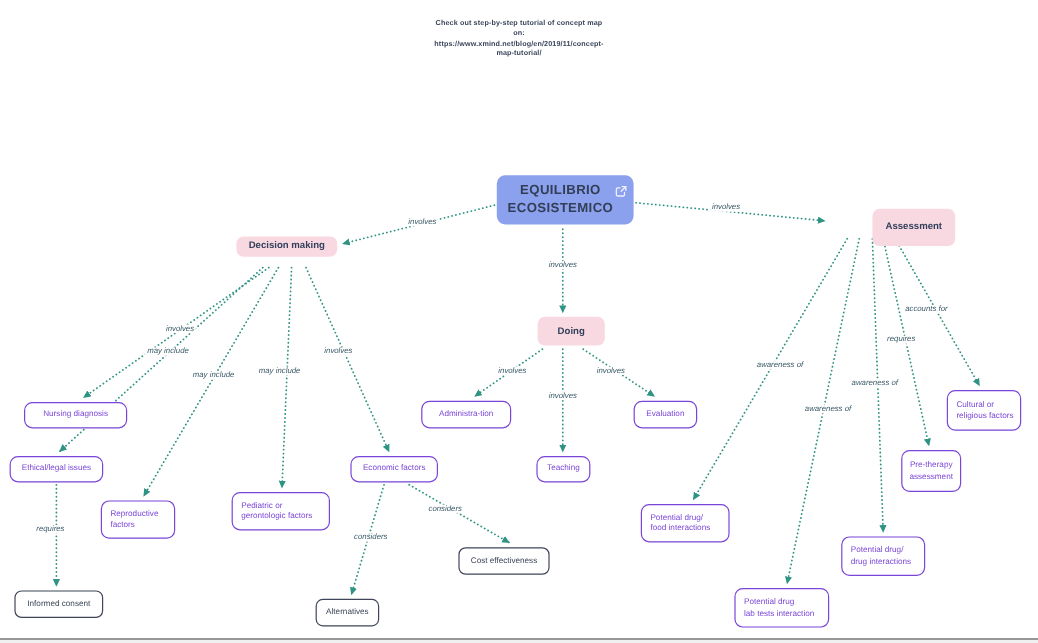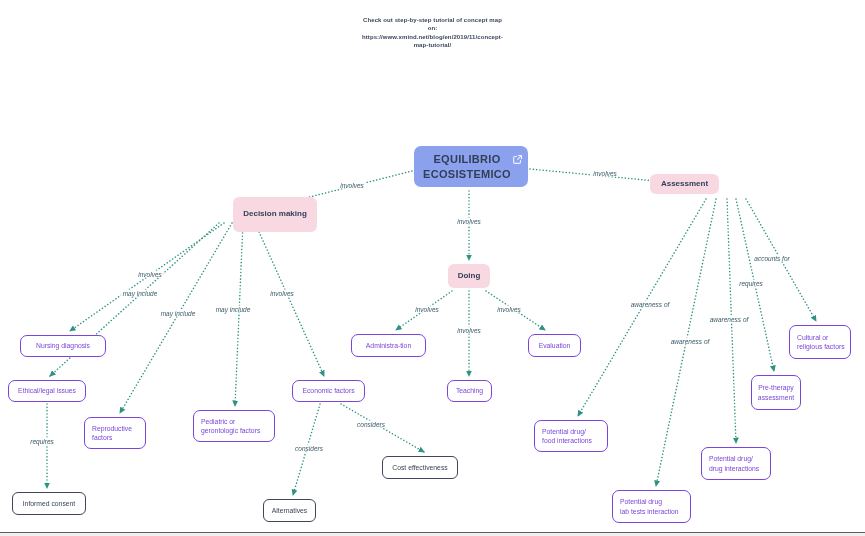--- a/index.html
+++ b/index.html
@@ -106,23 +106,23 @@
     <div class="edge-label" style="left: 772px; top: 258px;">accounts for</div>
     <div class="edge-label" style="left: 42px; top: 441px;">requires</div>
     <div class="edge-label" style="left: 309px; top: 448px;">considers</div>
     <div class="edge-label" style="left: 371px; top: 424px;">considers</div>
     <div class="node central" style="left: 414px; top: 146px; width: 114px; height: 41px;"><span>EQUILIBRIO
 ECOSISTEMICO</span><span class="ext-icon"><svg width="11" height="11" viewBox="0 0 12 12">
           <path d="M5 2.8 H3 a1.2 1.2 0 0 0 -1.2 1.2 V9 a1.2 1.2 0 0 0 1.2 1.2 H8 A1.2 1.2 0 0 0 9.2 9 V7" fill="none" stroke="#eef1ff" stroke-width="1.2" stroke-linecap="round"></path>
           <path d="M7 1.6 H10.4 V5" fill="none" stroke="#eef1ff" stroke-width="1.2" stroke-linecap="round" stroke-linejoin="round"></path>
           <path d="M10.2 1.8 L6.2 5.8" fill="none" stroke="#eef1ff" stroke-width="1.2" stroke-linecap="round"></path>
         </svg></span></div>
-    <div class="node topic" style="left: 197px; top: 197px; width: 84px; height: 35px; margin-left: 36px;"><span>Decision making</span></div>
-    <div class="node topic" style="left: 650px; top: 174px; width: 69px; height: 20px;"><span>Assessment</span></div>
-    <div class="node topic" style="left: 448px; top: 264px; width: 42px; height: 24px;"><span>Doing</span></div>
+    <div class="node topic" style="left: 197px; top: 197px; width: 84px; height: 17px;"><span>Decision making</span></div>
+    <div class="node topic" style="left: 727px; top: 174px; width: 69px; height: 31px;"><span>Assessment</span></div>
+    <div class="node topic" style="left: 448px; top: 264px; width: 56px; height: 24px;"><span>Doing</span></div>
     <div class="node purple" style="left: 20px; top: 335px; width: 86px; height: 22px;"><span>Nursing diagnosis</span></div>
     <div class="node purple" style="left: 8px; top: 380px; width: 78px; height: 22px;"><span>Ethical/legal issues</span></div>
     <div class="node purple left" style="left: 84px; top: 417px; width: 62px; height: 32px;"><span>Reproductive
 factors</span></div>
     <div class="node purple left" style="left: 193px; top: 410px; width: 82px; height: 32px;"><span>Pediatric or
 gerontologic factors</span></div>
     <div class="node purple" style="left: 292px; top: 380px; width: 73px; height: 22px;"><span>Economic factors</span></div>
     <div class="node purple" style="left: 351px; top: 334px; width: 75px; height: 23px;"><span>Administra-tion</span></div>
     <div class="node purple" style="left: 447px; top: 380px; width: 45px; height: 22px;"><span>Teaching</span></div>
     <div class="node purple" style="left: 528px; top: 334px; width: 53px; height: 23px;"><span>Evaluation</span></div>

